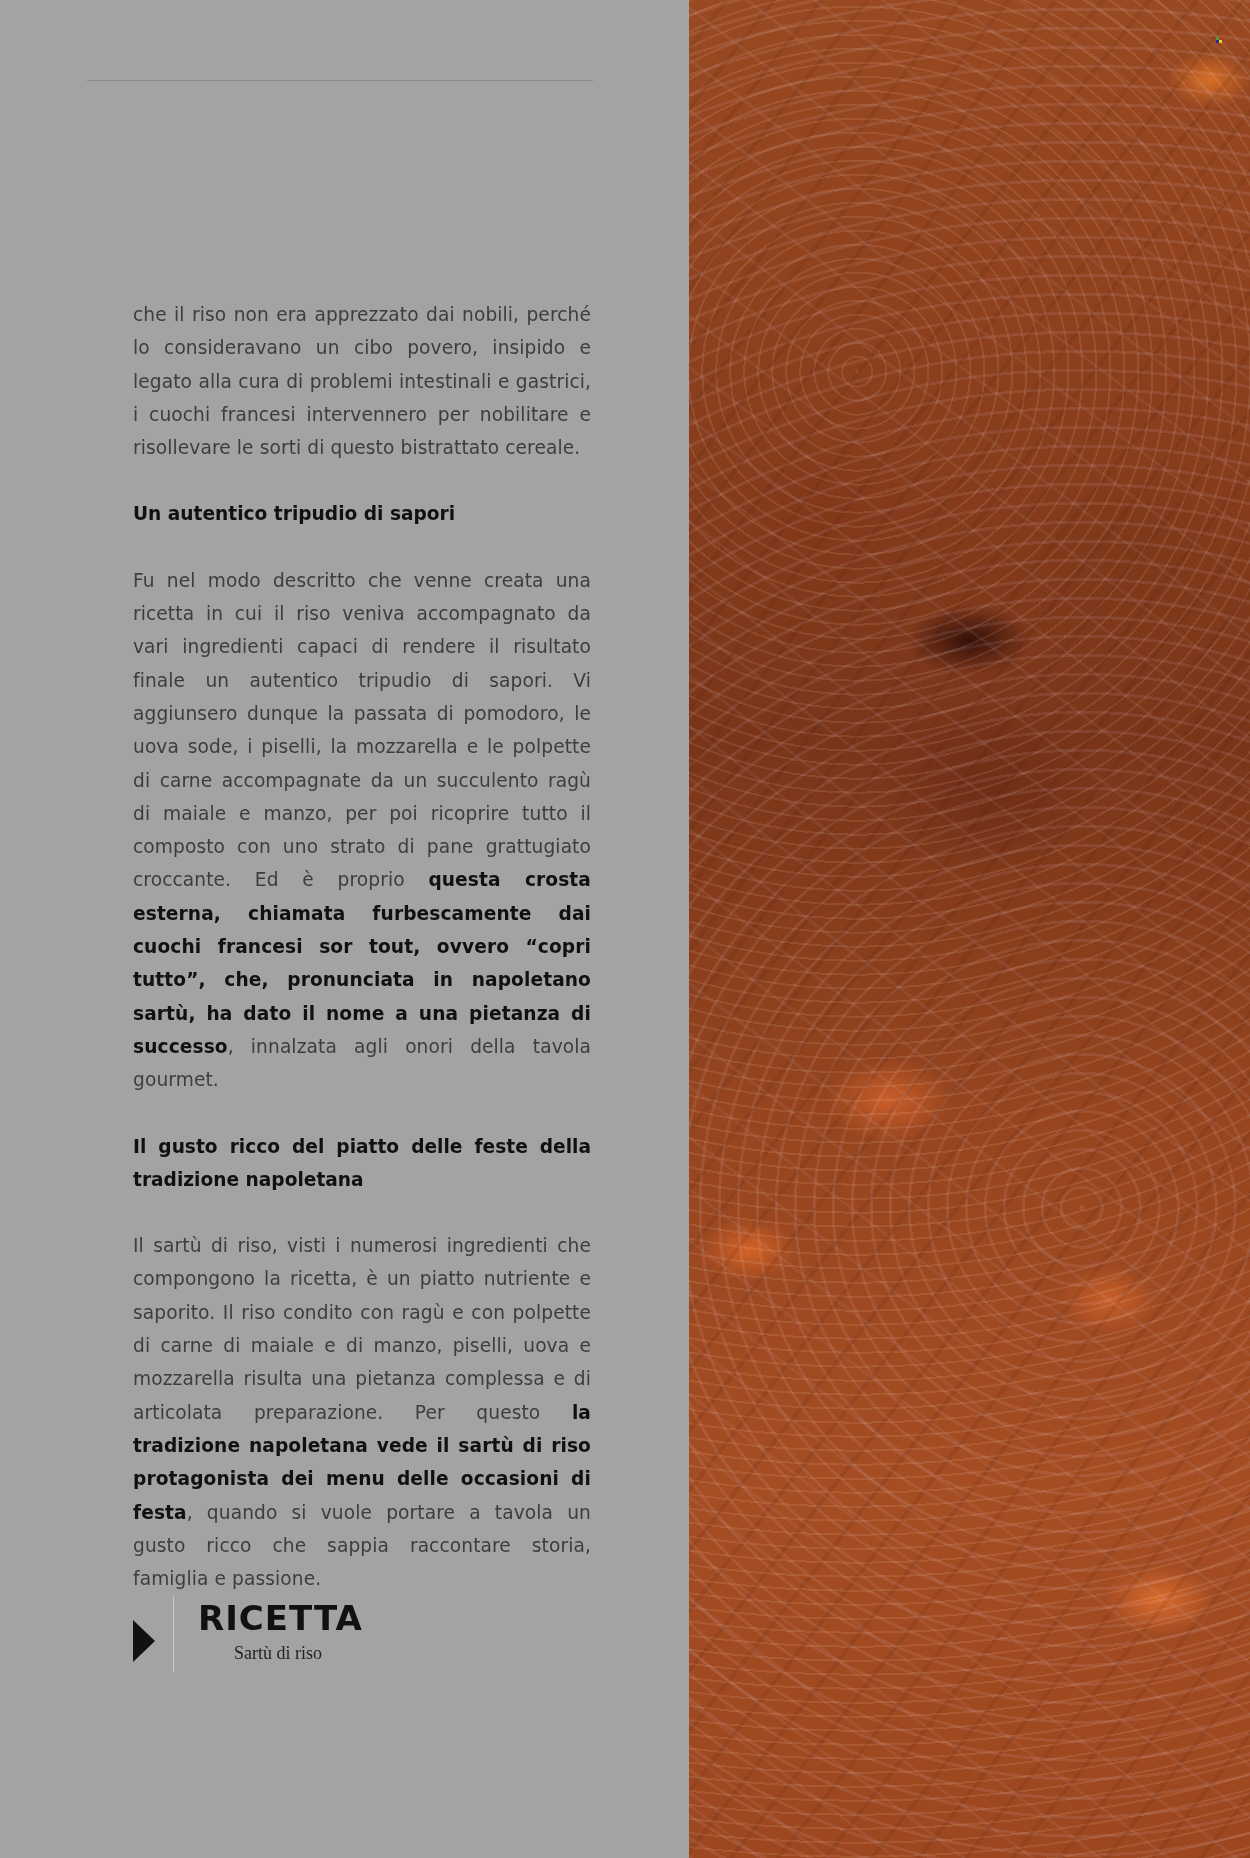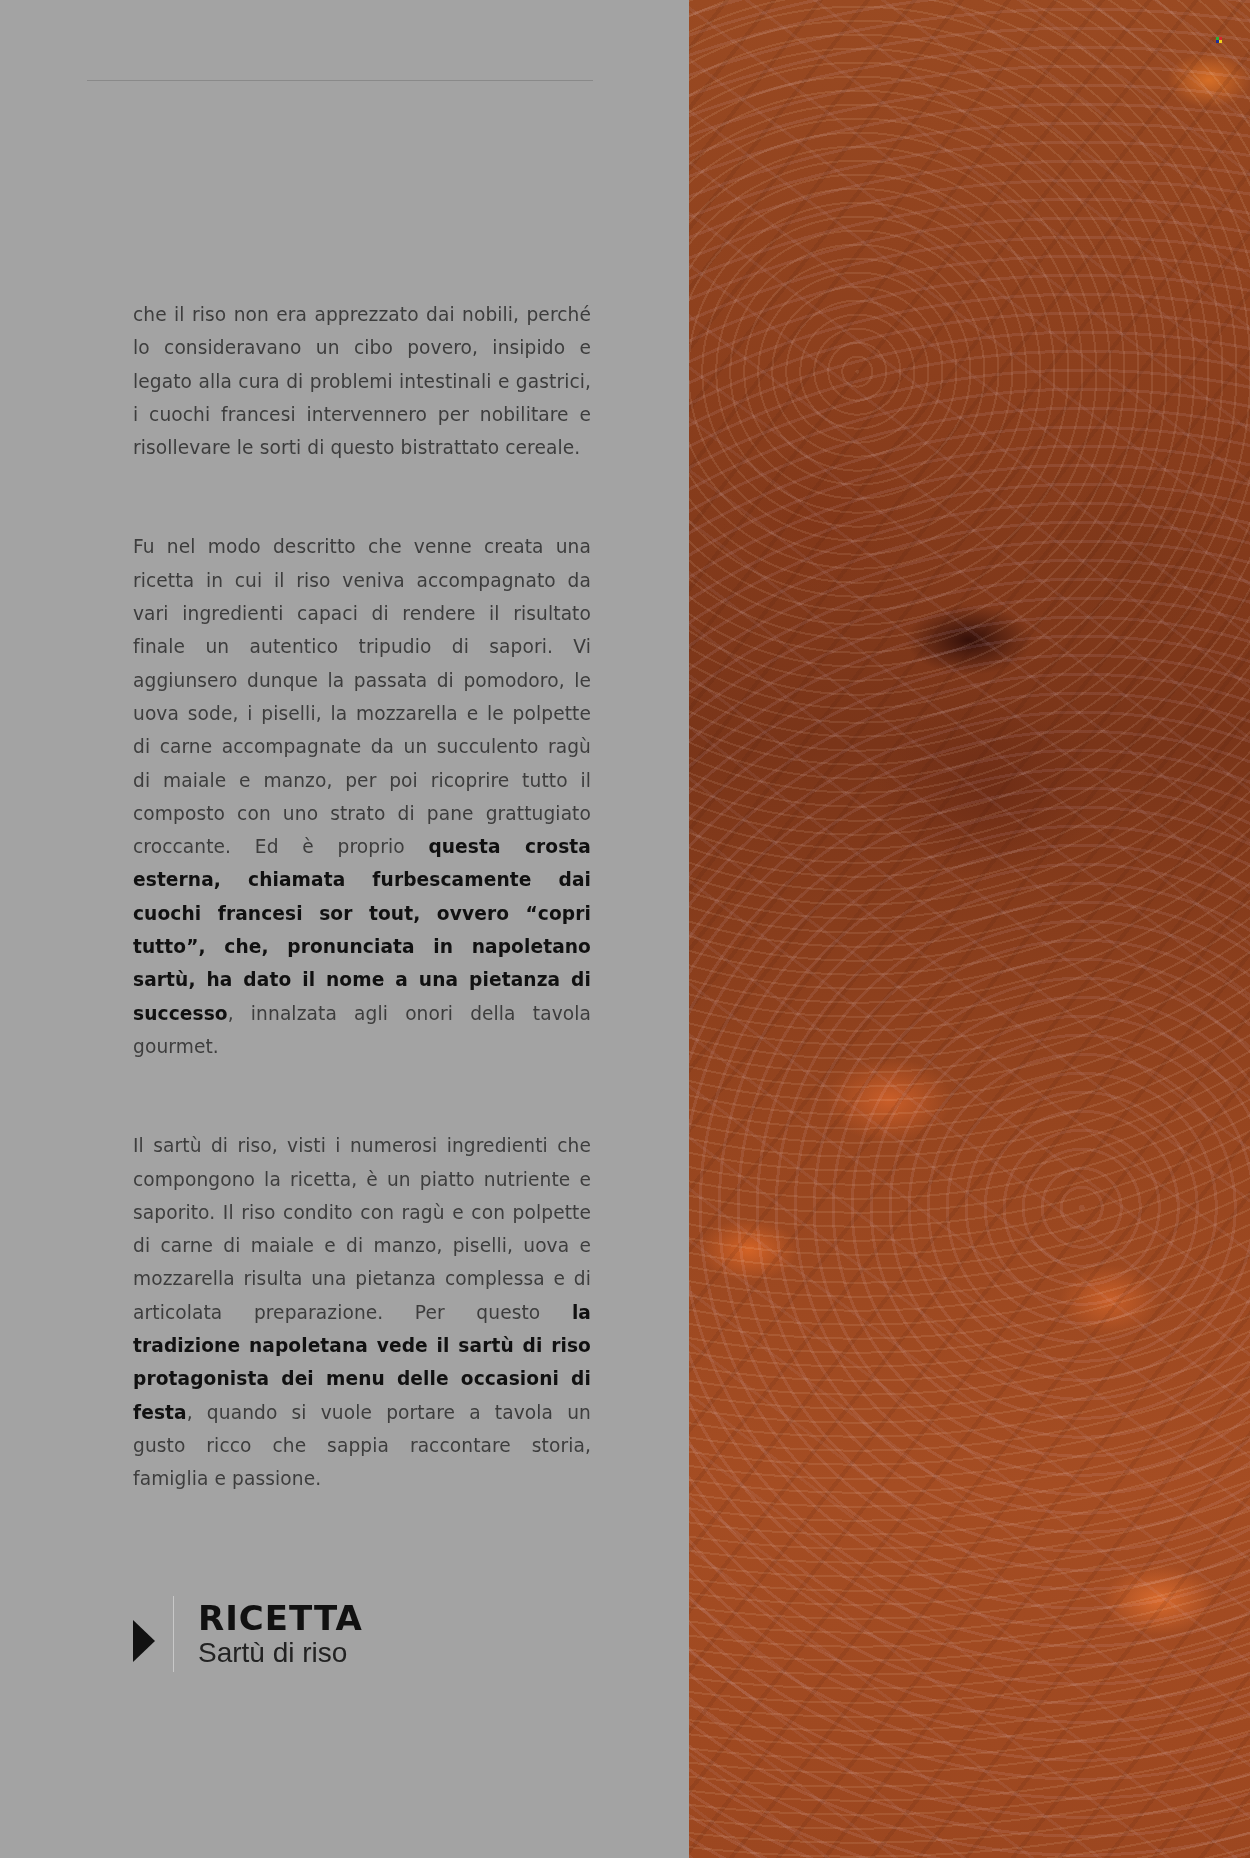--- a/index.html
+++ b/index.html
@@ -91,24 +91,25 @@
     }
     .tag-title {
       font-family: "DejaVu Sans", sans-serif;
       font-weight: bold;
       font-size: 34px;
       line-height: 38px;
       color: #111111;
       letter-spacing: 1px;
     }
     .tag-subtitle {
-      font-family: Liberation Sans, sans-serif;
-      font-size: 28px;
+      font-family: Liberation Serif, serif;
+      font-size: 18px;
       line-height: 32px;
       color: #222222;
+      margin-left: 36px;
     }
 
     .photo-panel {
       position: absolute;
       left: 689px;
       top: 0;
       width: 561px;
       height: 1858px;
       overflow: hidden;
       background:
@@ -157,27 +158,29 @@
 <body>
 
 <div class="left-column">
   <div class="top-rule"></div>
 
   <div class="article">
     <p class="para">che il riso non era apprezzato dai nobili, perché lo consideravano un cibo povero, insipido e legato alla cura di problemi intestinali e gastrici, i cuochi francesi intervennero per nobilitare e risollevare le sorti di questo bistrattato cereale.</p>
 
     <div class="gap-1"></div>
 
+    <h3 class="heading">Un autentico tripudio di sapori</h3>
 
     <div class="gap-1"></div>
 
     <p class="para"><span>Fu nel modo descritto che venne creata una ricetta in cui il riso veniva accompagnato da vari ingredienti capaci di rendere il risultato finale un autentico tripudio di sapori. Vi aggiunsero dunque la passata di pomodoro, le uova sode, i piselli, la mozzarella e le polpette di carne accompagnate da un succulento ragù di maiale e manzo, per poi ricoprire tutto il composto con uno strato di pane grattugiato croccante. Ed è proprio </span><b>questa crosta esterna, chiamata furbescamente dai cuochi francesi sor tout, ovvero “copri tutto”, che, pronunciata in napoletano sartù, ha dato il nome a una pietanza di successo</b><span>, innalzata agli onori della tavola gourmet.</span></p>
 
     <div class="gap-2"></div>
 
+    <h3 class="heading">Il gusto ricco del piatto delle feste della tradizione napoletana</h3>
 
     <div class="gap-1"></div>
 
     <p class="para"><span>Il sartù di riso, visti i numerosi ingredienti che compongono la ricetta, è un piatto nutriente e saporito. Il riso condito con ragù e con polpette di carne di maiale e di manzo, piselli, uova e mozzarella risulta una pietanza complessa e di articolata preparazione. Per questo </span><b>la tradizione napoletana vede il sartù di riso protagonista dei menu delle occasioni di festa</b><span>, quando si vuole portare a tavola un gusto ricco che sappia raccontare storia, famiglia e passione.</span></p>
   </div>
 
   <div class="recipe-tag">
     <div class="tag-arrow"></div>
     <div class="tag-divider"></div>
     <div class="tag-text">

